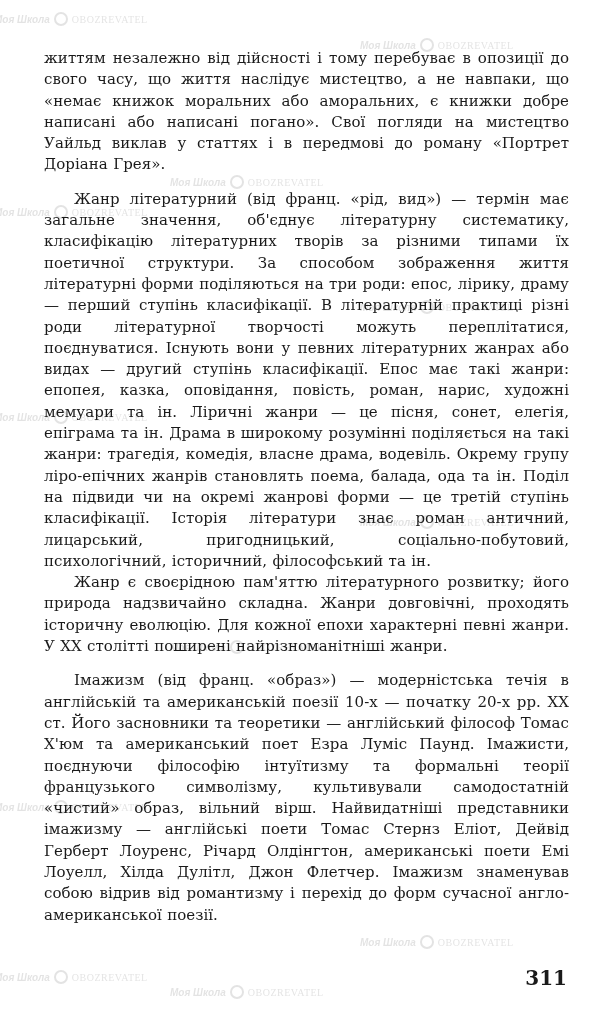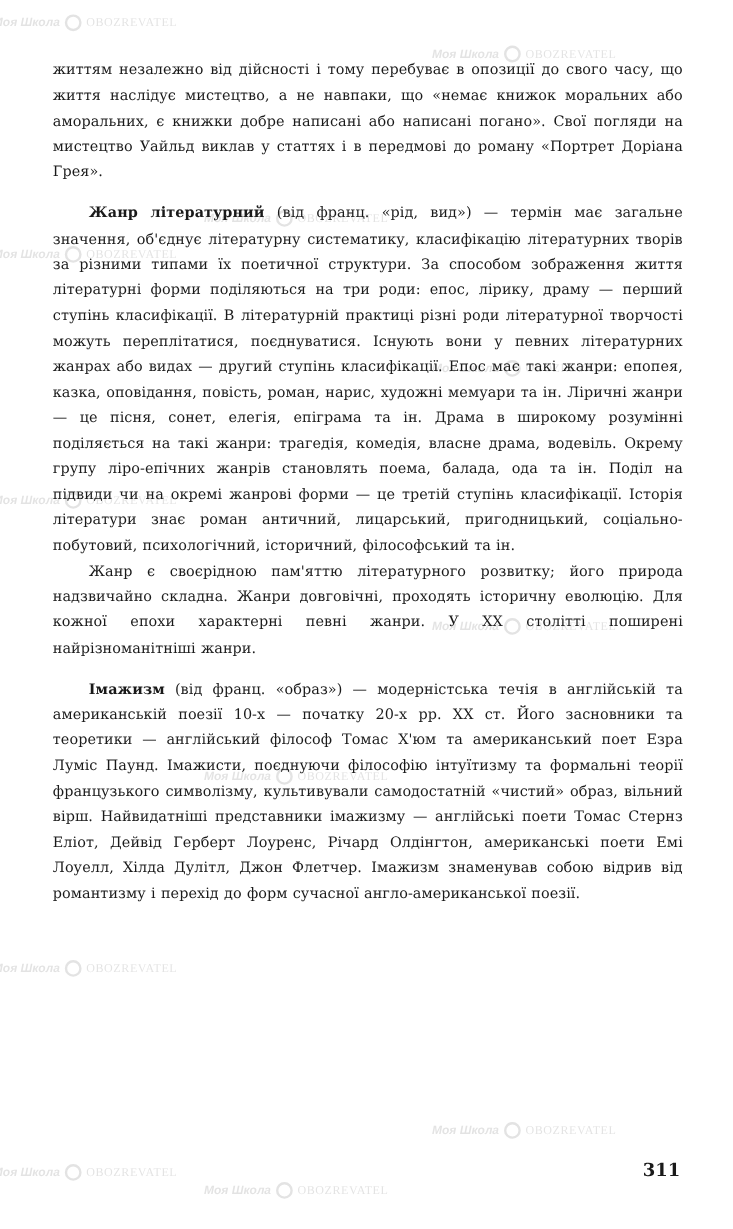--- a/index.html
+++ b/index.html
@@ -2,28 +2,28 @@
 <html><head>
 <meta charset="utf-8">
 <style>
   html, body { margin: 0; padding: 0; }
   body {
     width: 611px; height: 1024px; background: #ffffff; position: relative; overflow: hidden;
     font-family: "DejaVu Serif", serif; color: #1a1a1a;
   }
   .page { position: absolute; left: 44px; top: 48px; width: 525px; }
   .para {
-    font-size: 12px; line-height: 21.3px; text-align: justify; margin: 0;
+    font-size: 15px; line-height: 21.3px; text-align: justify; margin: 0;
     letter-spacing: 0.05px; word-spacing: 0.5px;
   }
   .para.indent { text-indent: 30px; }
   .gap { margin-top: 13px; }
-  .term { font-weight: bold; }
+  .term { font-weight: normal; }
   .pagenum {
-    position: absolute; right: 44px; top: 966px; font-size: 15px; font-weight: bold;
+    position: absolute; right: 44px; top: 966px; font-size: 20px; font-weight: bold;
     font-family: "DejaVu Serif", serif;
   }
   .wm {
     position: absolute; display: flex; align-items: center; gap: 4px; opacity: 0.16;
     font-family: "Liberation Sans", sans-serif; font-size: 10px; color: #555; pointer-events: none;
     white-space: nowrap;
   }
   .wm .school { font-style: italic; font-weight: bold; }
   .wm .logo {
     width: 14px; height: 14px; border-radius: 50%; border: 2px solid #555; box-sizing: border-box;

